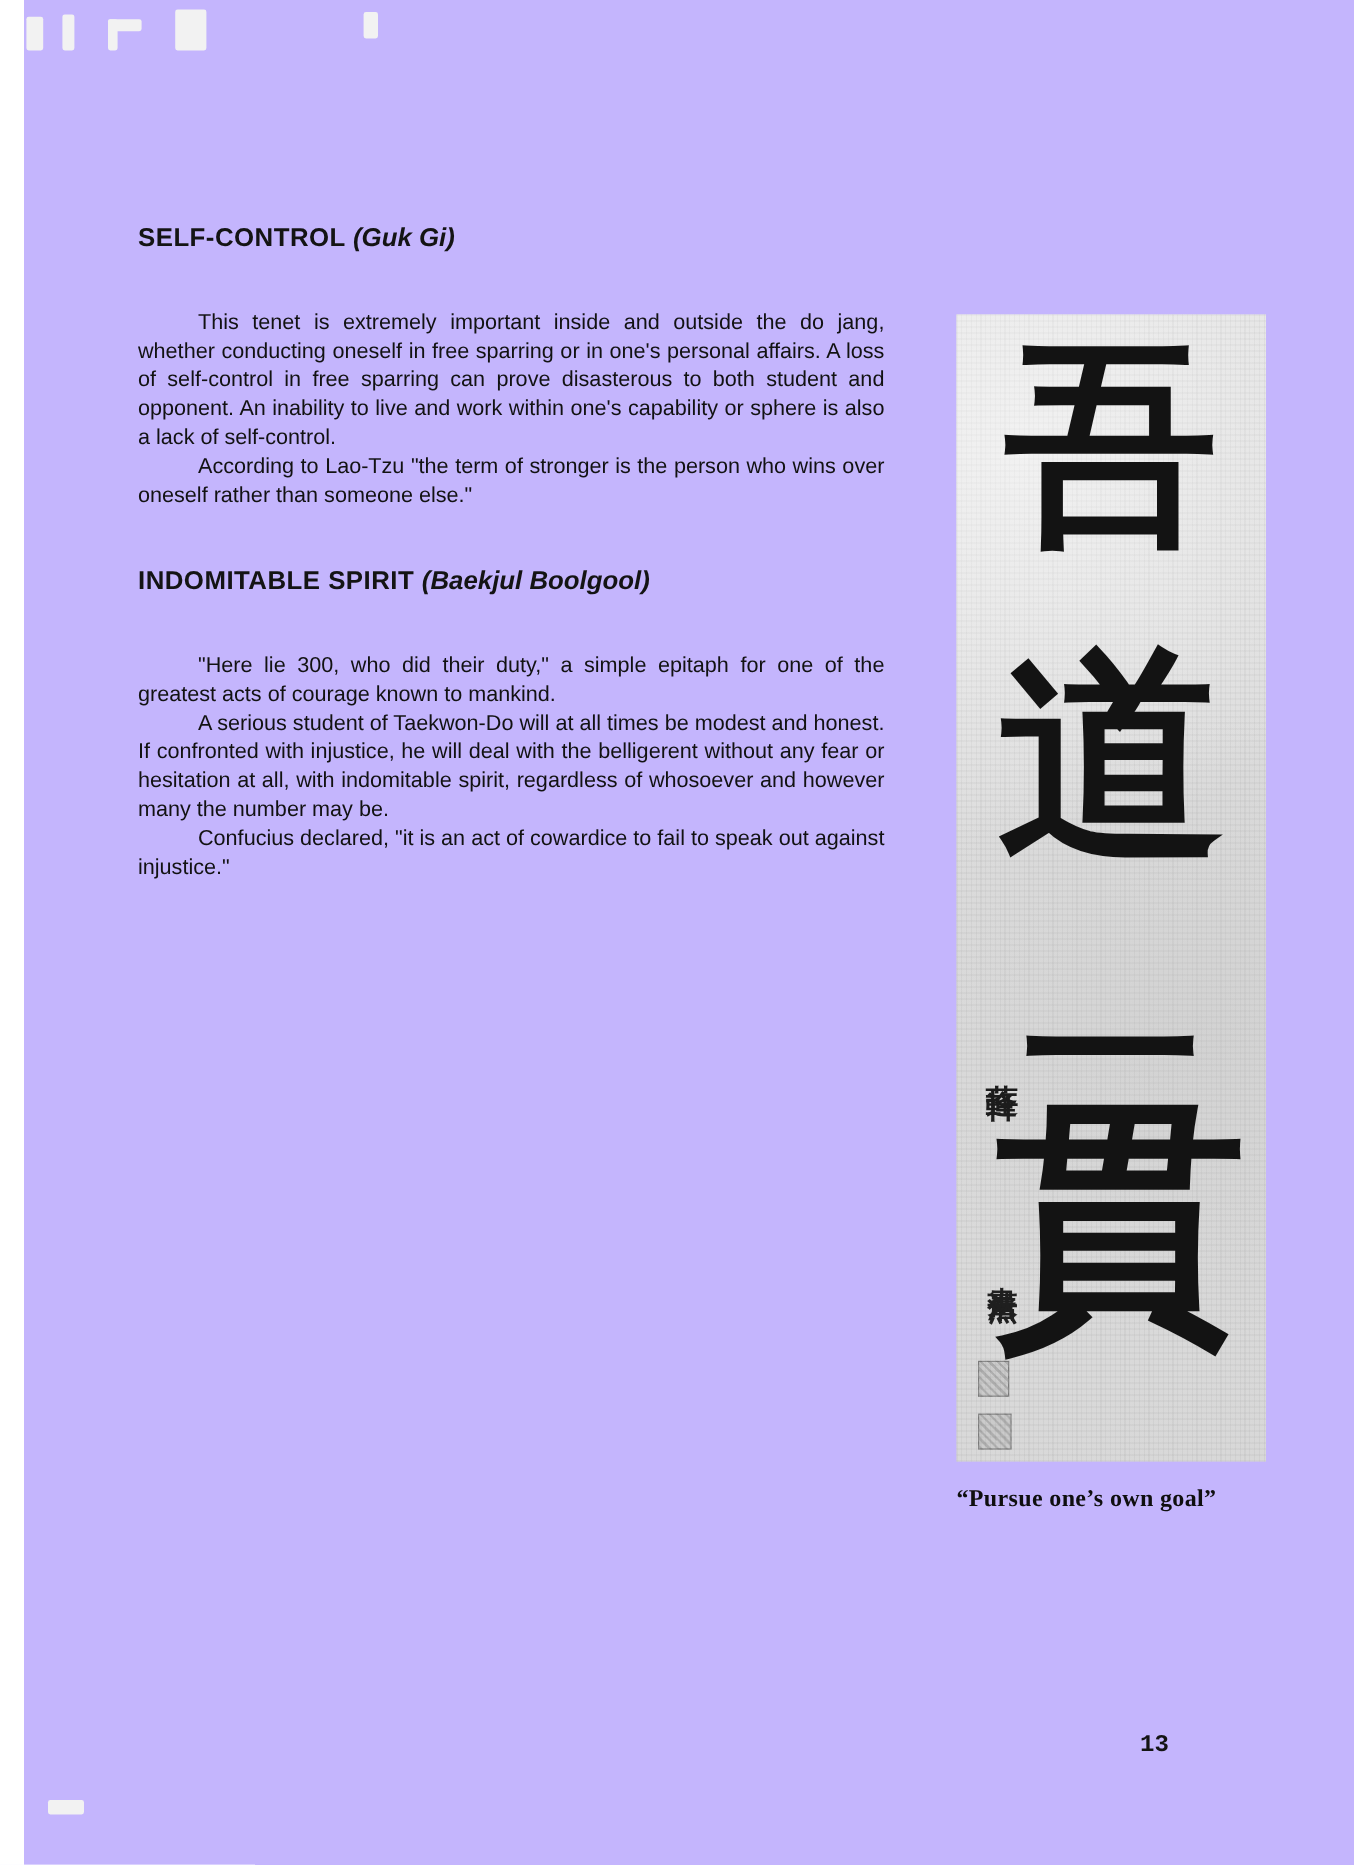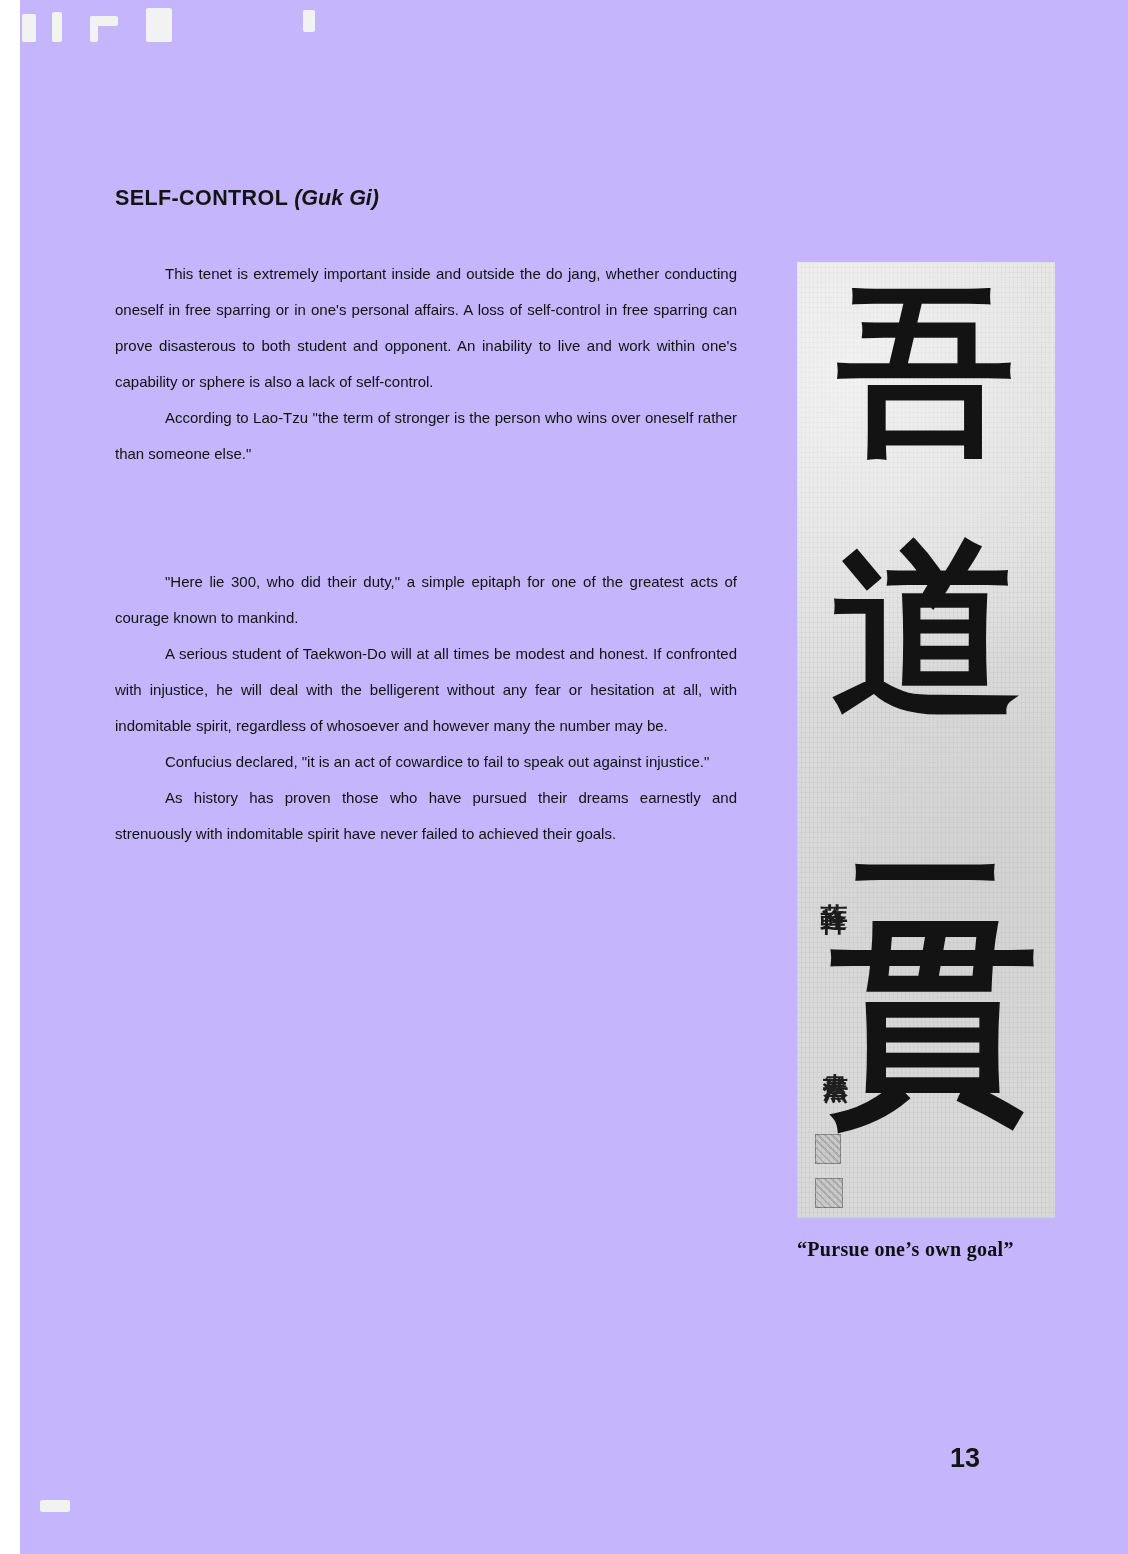--- a/index.html
+++ b/index.html
@@ -50,22 +50,22 @@
   }
   h2.tenet-heading .rom {
     font-weight: bold;
     font-style: italic;
     letter-spacing: 0px;
   }
   .heading-1 { margin-bottom: 0; }
   .heading-2 { margin-top: 0; }
 
   p.body {
-    font-size: 15px;
-    line-height: 36px;
+    font-size: 18px;
+    line-height: 24px;
     color: #121212;
     margin: 0;
     text-align: justify;
     text-indent: 50px;
     -webkit-hyphens: none;
     hyphens: none;
   }
   p.body.last-line-natural {
     text-align-last: left;
   }
@@ -157,23 +157,24 @@
     font-size: 20px;
     letter-spacing: 0.3px;
     color: #0f0f0f;
     white-space: nowrap;
   }
 
   .page-number {
     position: absolute;
     left: 930px;
     top: 1443px;
-    font-size: 27px;
+    font-size: 20px;
     font-weight: bold;
     color: #141414;
+    font-family: Liberation Mono, monospace;
   }
 </style>
 </head>
 <body>
 
 <div class="page">
 
   <div class="scan-speck sp1"></div>
   <div class="scan-speck sp2"></div>
   <div class="scan-speck sp3"></div>
@@ -189,27 +190,30 @@
       <span class="rom">(Guk Gi)</span>
     </h2>
 
     <div class="gap-after-heading"></div>
 
     <p class="body last-line-natural">This tenet is extremely important inside and outside the do jang, whether conducting oneself in free sparring or in one's personal affairs. A loss of self-control in free sparring can prove disasterous to both student and opponent. An inability to live and work within one's capability or sphere is also a lack of self-control.</p>
     <p class="body last-line-natural">According to Lao-Tzu "the term of stronger is the person who wins over oneself rather than someone else."</p>
 
     <div class="gap-before-heading"></div>
 
+    <h2 class="tenet-heading heading-2">
+      <span>INDOMITABLE SPIRIT</span>
+      <span class="rom">(Baekjul Boolgool)</span>
+    </h2>
 
     <div class="gap-after-heading"></div>
 
     <p class="body last-line-natural">"Here lie 300, who did their duty," a simple epitaph for one of the greatest acts of courage known to mankind.</p>
     <p class="body last-line-natural">A serious student of Taekwon-Do will at all times be modest and honest. If confronted with injustice, he will deal with the belligerent without any fear or hesitation at all, with indomitable spirit, regardless of whosoever and however many the number may be.</p>
     <p class="body last-line-natural">Confucius declared, "it is an act of cowardice to fail to speak out against injustice."</p>
-    <p class="body last-line-natural">As history has proven those who have pursued their dreams earnestly and strenuously with indomitable spirit have never failed to achieved their goals.</p>
 
   </div>
 
   <div class="plate">
     <div class="plate-ink">
       <div class="glyph g1">吾</div>
       <div class="glyph g2">道</div>
       <div class="glyph g3">一</div>
       <div class="glyph g4">貫</div>
       <div class="sig">蓬軒</div>

